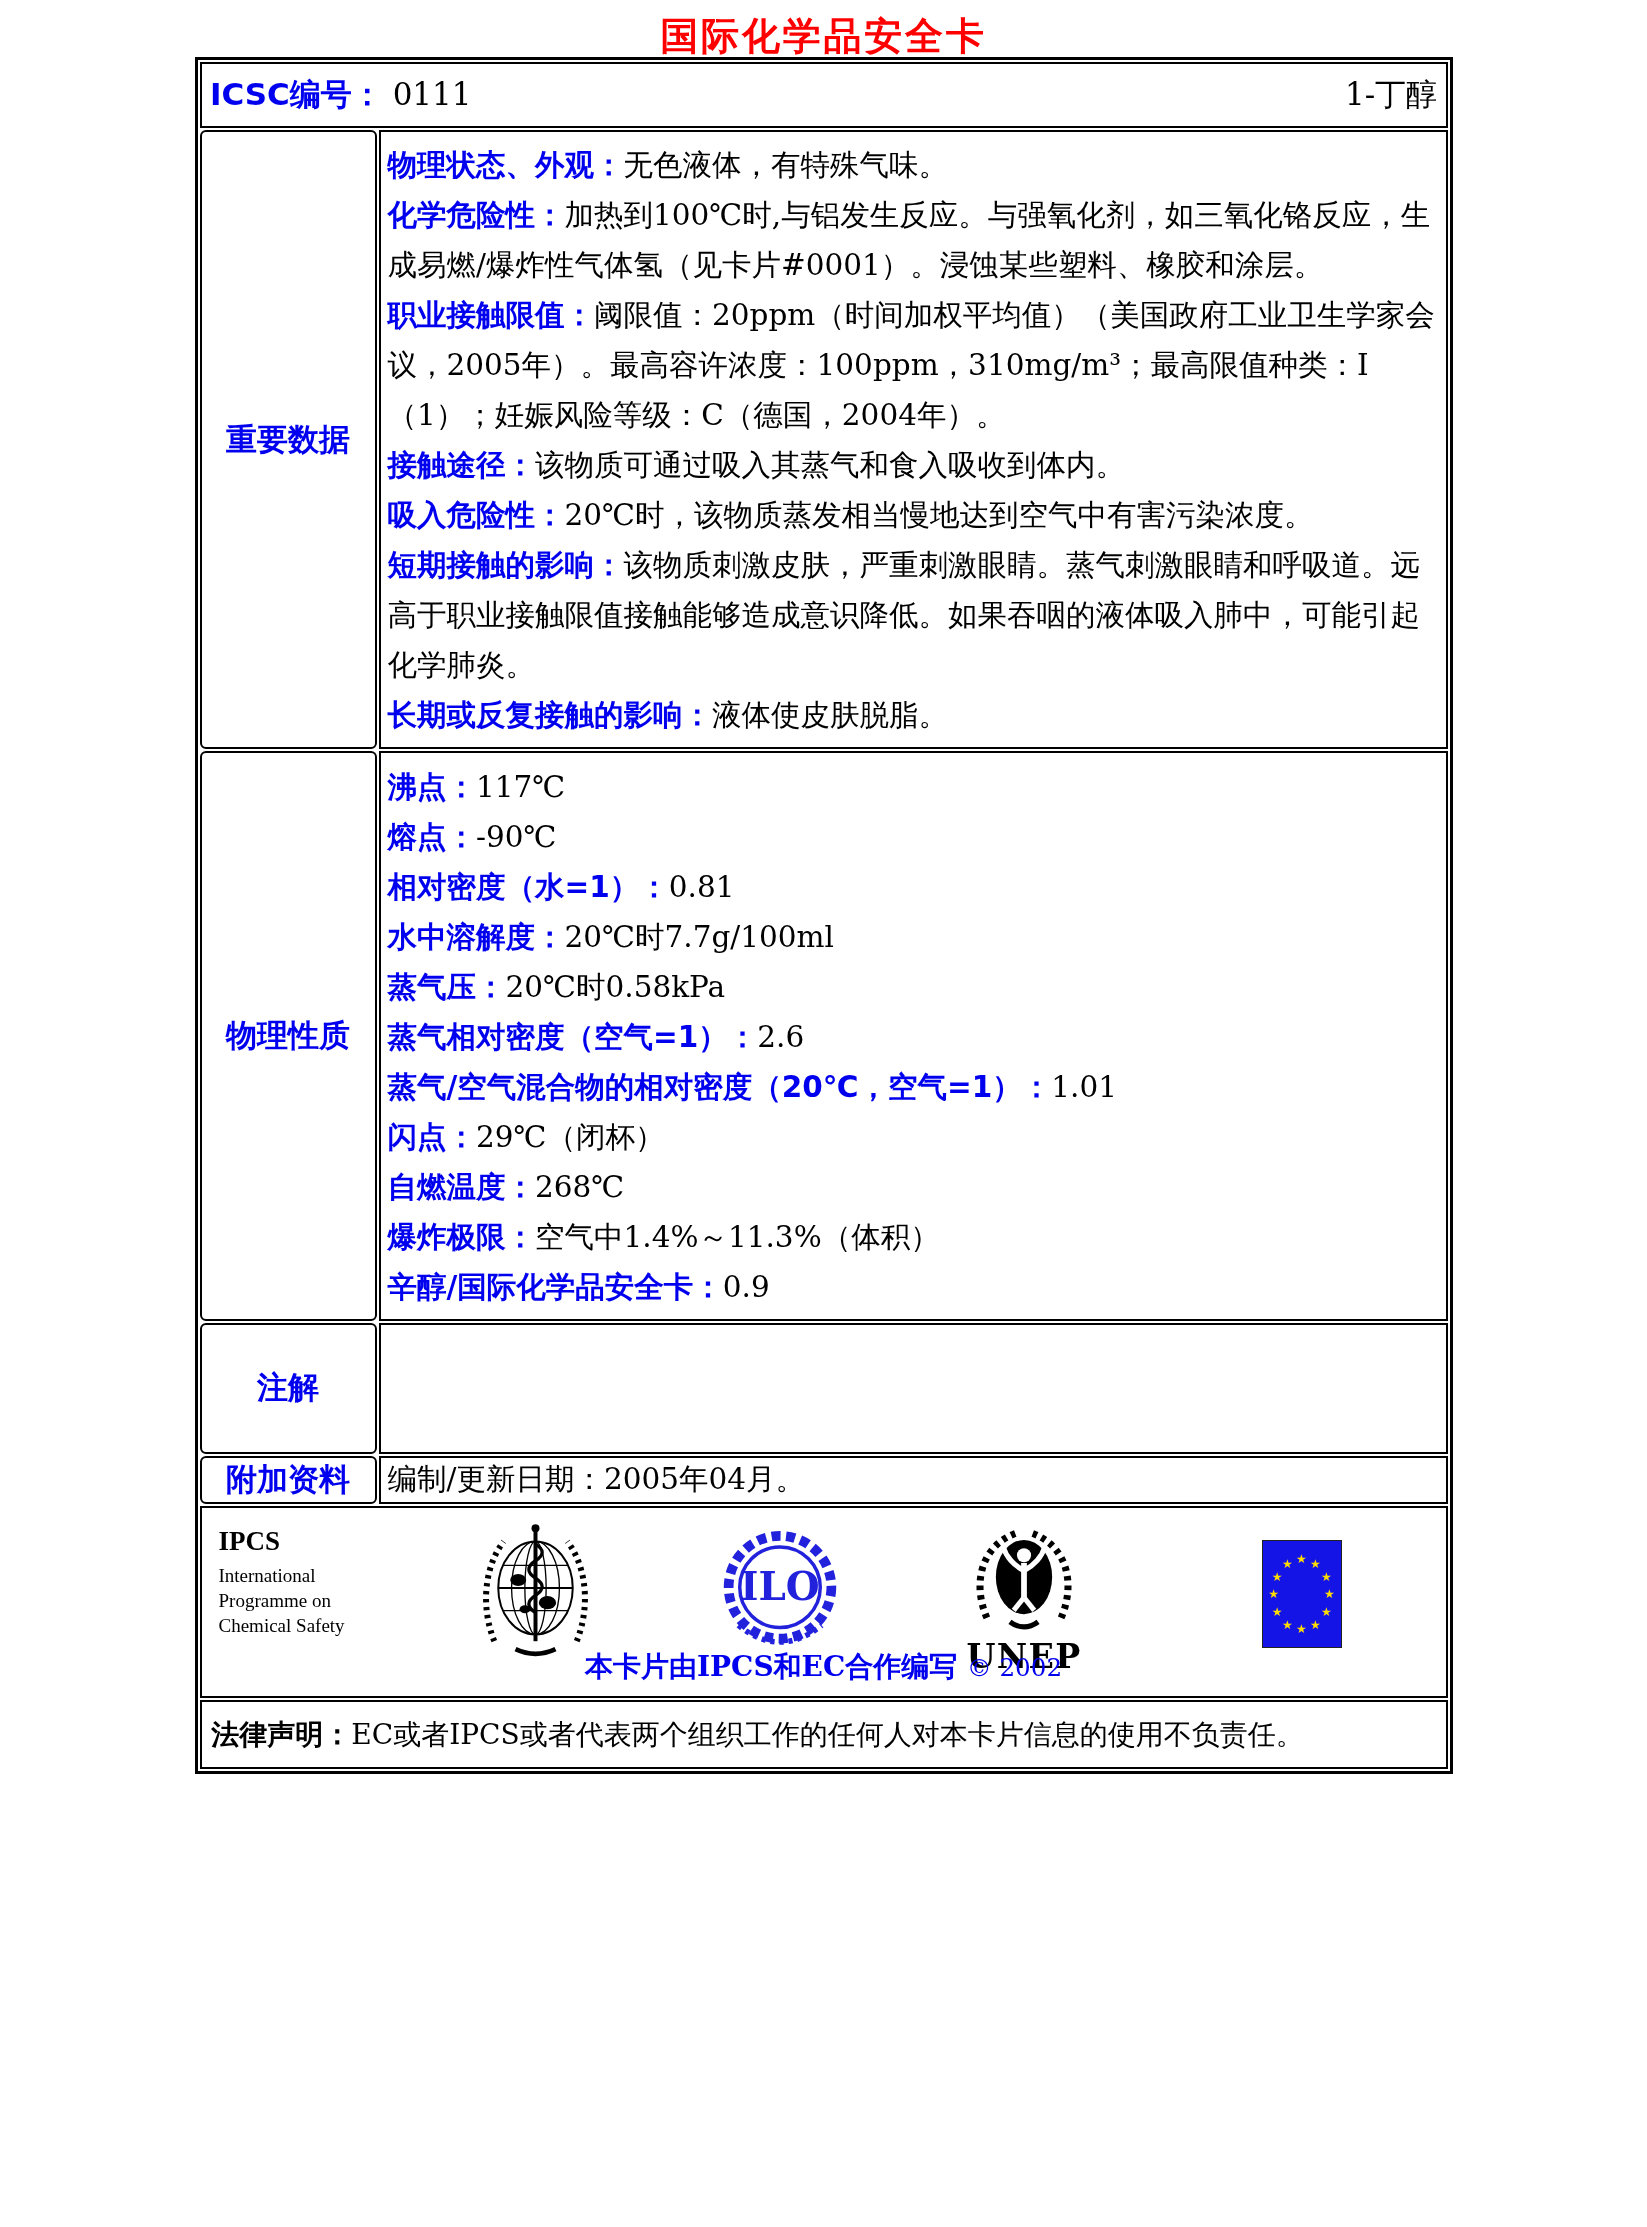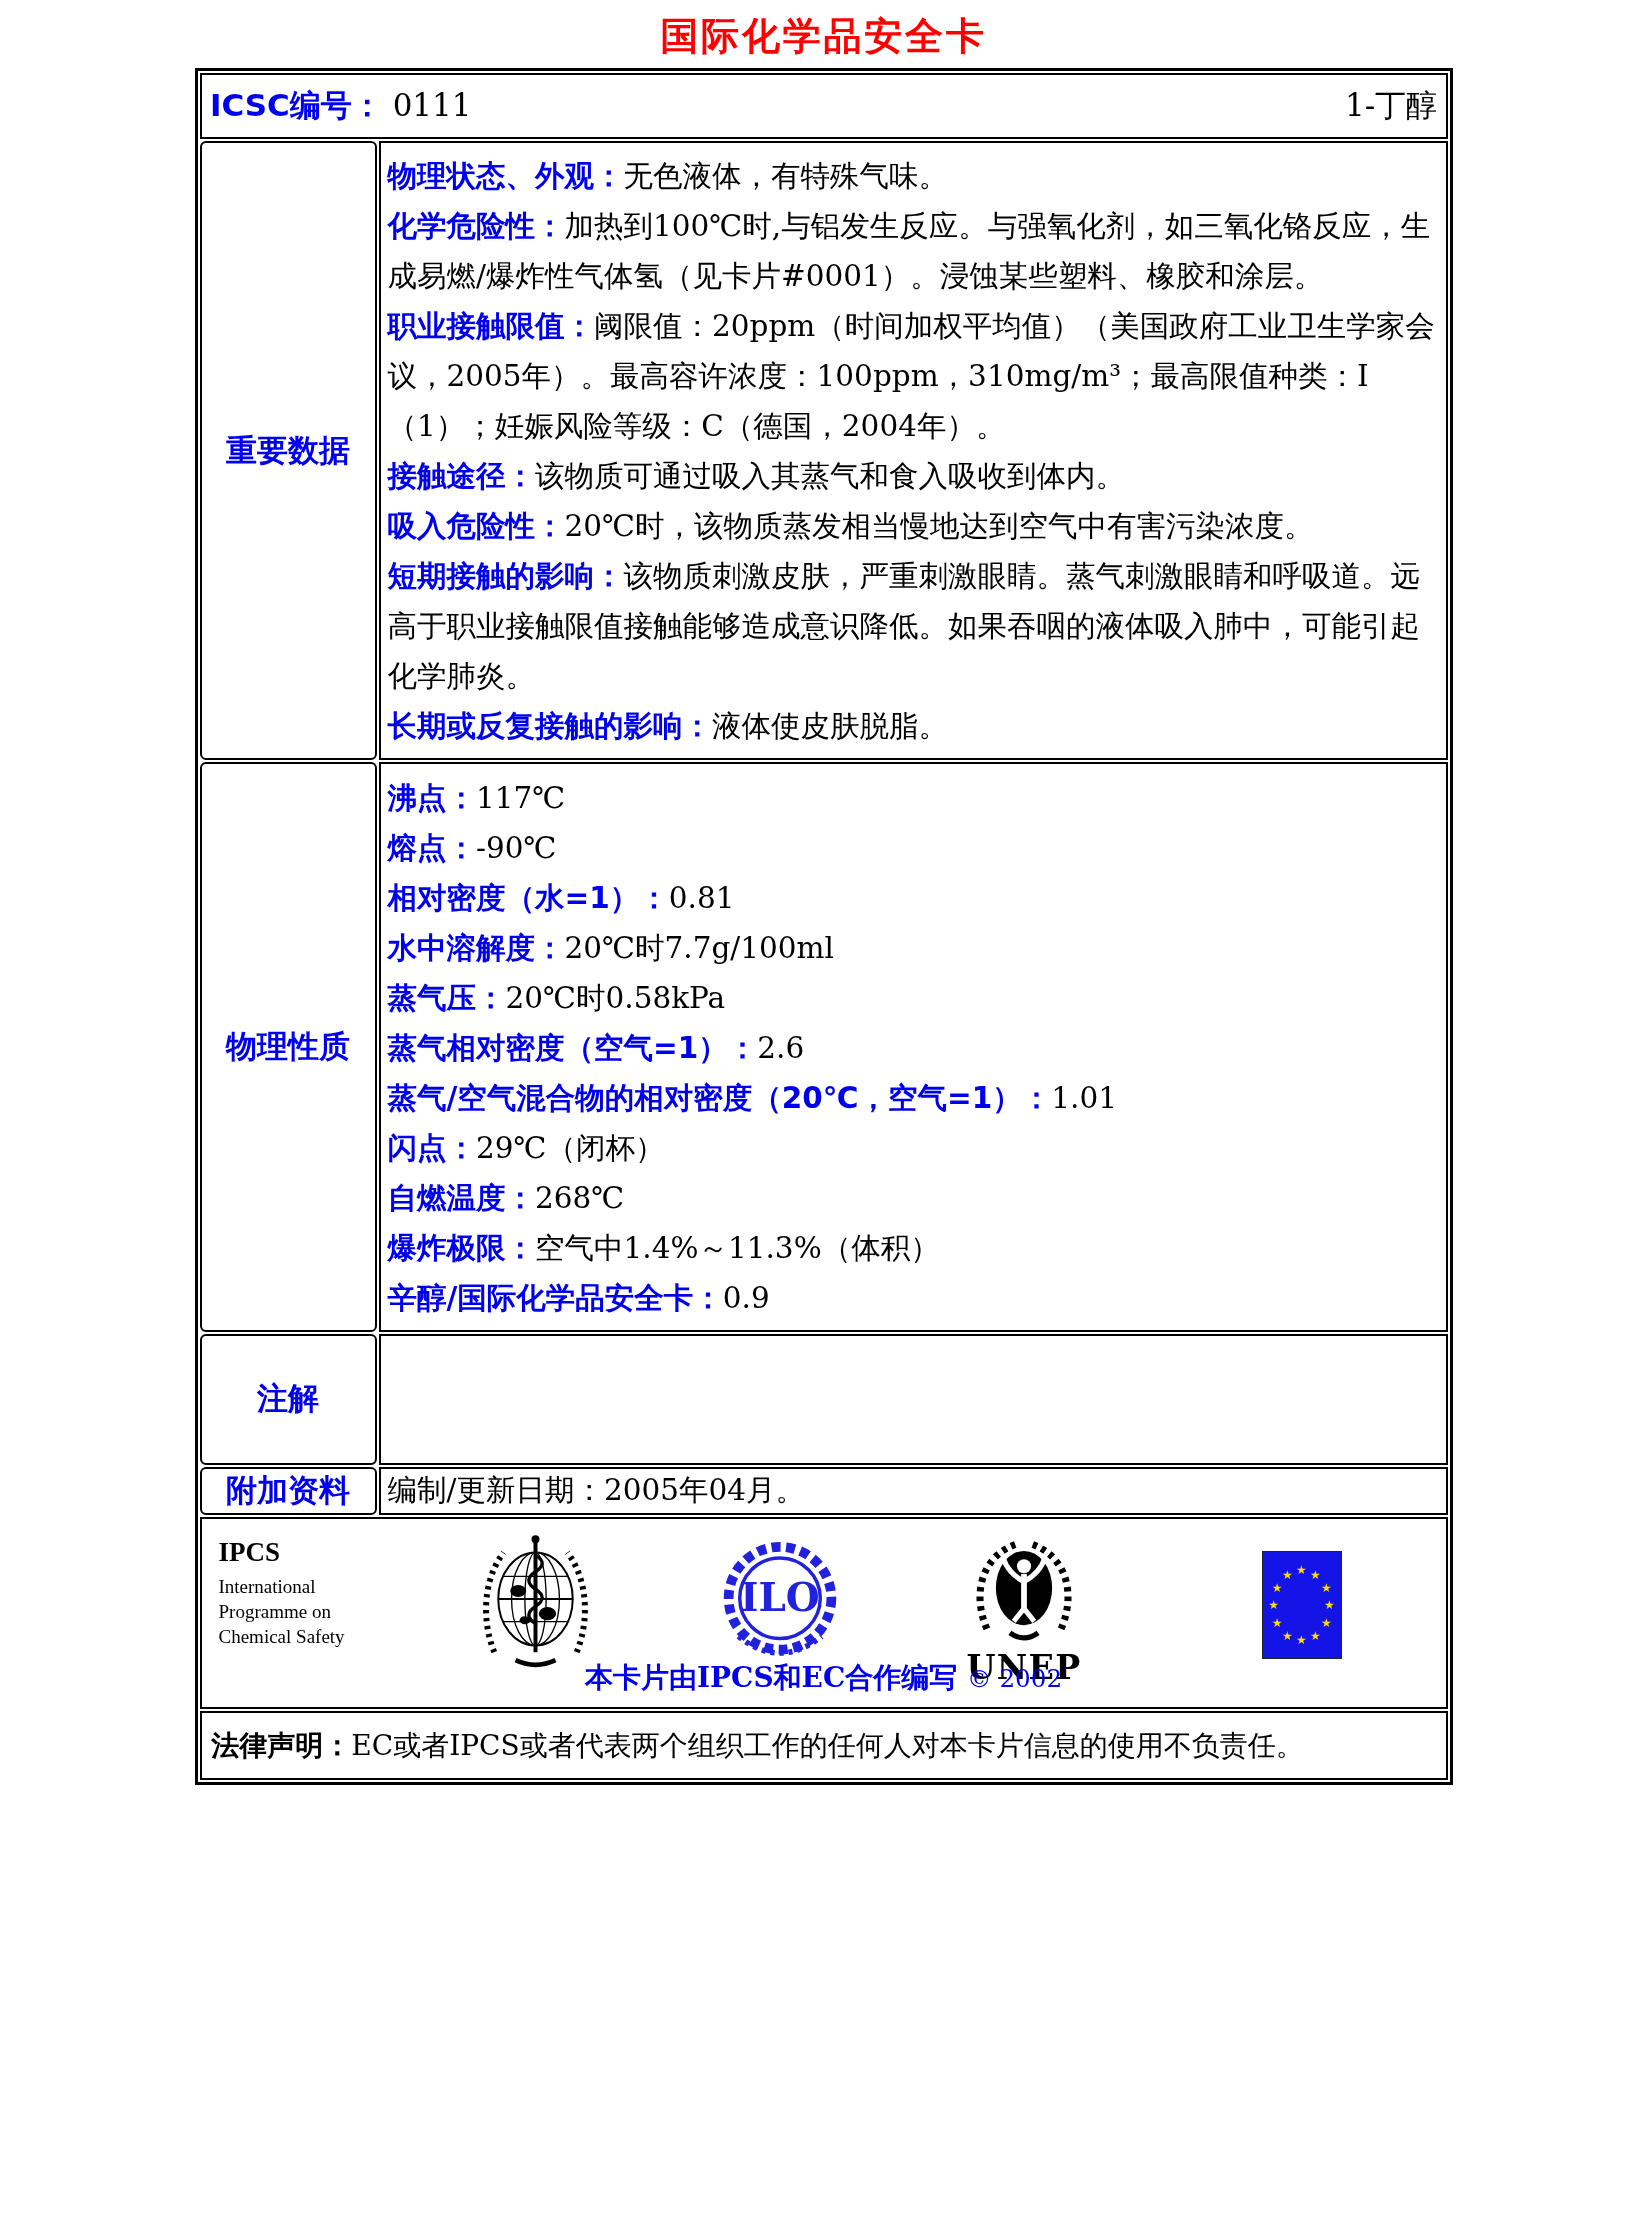--- a/index.html
+++ b/index.html
@@ -8,21 +8,21 @@
     font-family:"DejaVu Serif","Liberation Serif",serif;color:#000;
     overflow:hidden;
   }
   .doc-title{
     text-align:center;color:#ff0000;
     font-family:"DejaVu Sans","Liberation Sans",sans-serif;
     font-weight:900;font-size:38px;letter-spacing:2.8px;
     padding-top:11.2px;height:55px;box-sizing:border-box;
   }
   table.card{
-    width:1258px;margin:13px auto 0 auto;
+    width:1258px;margin:2px auto 0 auto;
     border:3.5px solid #000;border-spacing:2.8px;border-collapse:separate;
     table-layout:fixed;background:#fff;
   }
   td{border:2.8px solid #000;padding:0;vertical-align:middle;background:#fff;}
   col.label-col{width:177px;}
   
   .header-cell{height:62px;}
   .header-inner{display:flex;justify-content:space-between;align-items:center;padding:0 8.4px;}
   .hdr-label{color:#0000ee;font-family:"DejaVu Sans","Liberation Sans",sans-serif;font-weight:bold;font-size:31px;}
   .hdr-num{font-size:31px;color:#000;margin-left:9.8px;}

